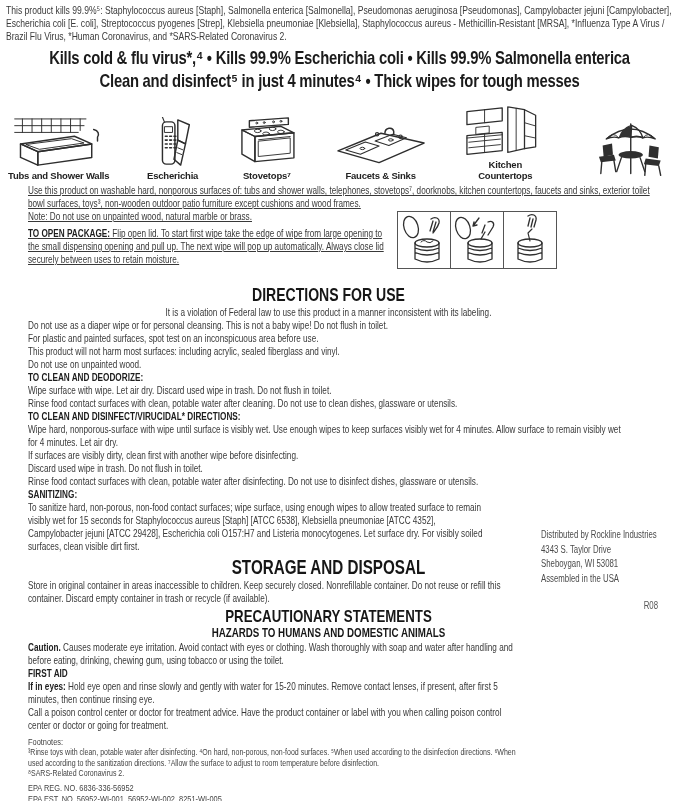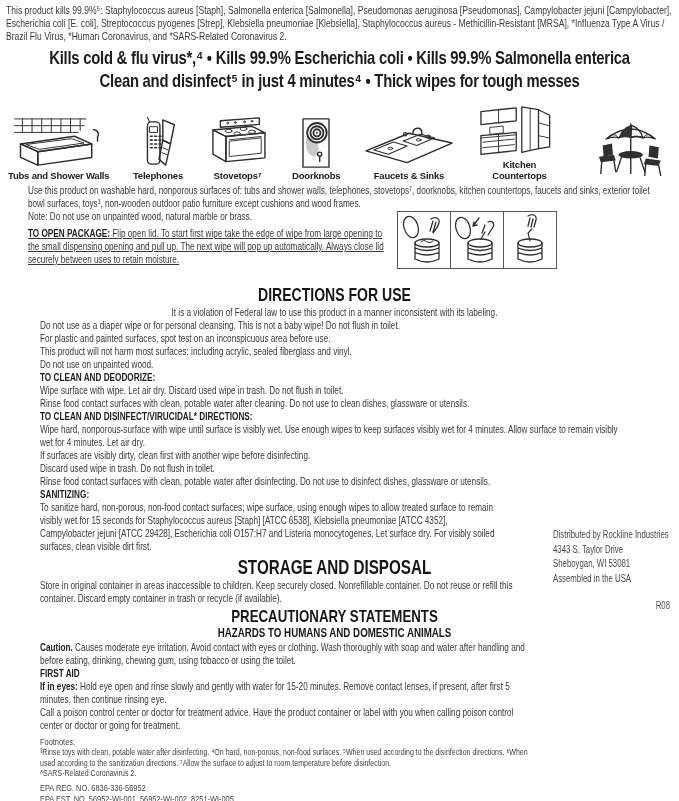--- a/index.html
+++ b/index.html
@@ -4,42 +4,42 @@
 <style>
   html,body{margin:0;padding:0;width:679px;height:801px;overflow:hidden;background:#fff;}
   body{font-family:"Liberation Sans",sans-serif;color:#383838;}
   .cx{transform:scaleX(.78);transform-origin:0 0;width:128.2%;}
   .top-para{margin:4px 0 0 6px;font-size:11px;line-height:13px;color:#3a3a3a;}
   .headline{margin-top:4px;text-align:center;font-weight:bold;font-size:19px;line-height:22.5px;color:#1b1b1b;letter-spacing:-.3px;}
   .icons{display:flex;justify-content:space-between;align-items:flex-end;padding:5px 10px 0 8px;height:84px;font-weight:bold;}
   .icon-item{display:flex;flex-direction:column;align-items:center;text-align:center;flex:0 1 auto;}
   .icon-item svg{display:block;}
   .icon-label{font-size:9.5px;line-height:10.5px;white-space:pre-line;color:#222;margin-top:2px;letter-spacing:-.2px;}
-  .block{margin-left:40px;margin-right:50px;position:relative;}
+  .block{margin-left:28px;margin-right:50px;position:relative;}
   .block-wide{margin-left:28px;margin-right:12px;position:relative;}
   .body-text{font-size:10.5px;line-height:13px;color:#383838;margin:0;}
   .bh{font-weight:bold;color:#1d1d1d;}
   .subhead{font-weight:bold;color:#1d1d1d;font-size:10.5px;line-height:13px;margin:0;}
   .center{text-align:center;}
   .h-directions{font-size:18px;font-weight:bold;color:#161616;line-height:20px;margin:2px 0 1px 0;text-align:center;}
   .h-storage{font-size:19.5px;font-weight:bold;color:#161616;line-height:22px;margin:3px 0 1px 0;text-align:center;}
   .h-precaution{font-size:17px;font-weight:bold;color:#161616;line-height:19px;margin:2px 0 0 0;text-align:center;}
   .h-hazards{font-size:12.5px;font-weight:bold;color:#161616;line-height:14px;margin:0 0 1px 0;text-align:center;}
   .open-figs{position:absolute;left:369px;top:-16px;display:flex;}
   .panel{border:1px solid #555;background:#fff;margin-left:-1px;}
   .panel:first-child{margin-left:0;}
   .sanitize-p{max-width:585px;}
   .narrow-p{max-width:628px;}
   .open-p{max-width:470px;}
   .aside-dist{position:absolute;left:513px;top:40px;width:150px;font-size:10px;line-height:14.5px;color:#4a4a4a;}
   .aside-code{text-align:right;margin-top:13px;color:#555;}
   .footnotes{font-size:9px;line-height:10.5px;color:#444;margin:0;}
   .foot-head{font-size:9.5px;line-height:11px;color:#444;margin:4px 0 0 0;}
   .epa{font-size:9.5px;line-height:11.5px;color:#444;margin:3px 0 0 0;}
-  .mt2{margin-top:2px;} .mt3{margin-top:3px;} .mt4{margin-top:4px;text-decoration:underline;}
+  .mt2{margin-top:2px;} .mt3{margin-top:3px;text-decoration:underline;} .mt4{margin-top:4px;text-decoration:underline;}
 </style>
 </head>
 <body>
 
 <div class="cx top-para">This product kills 99.9%⁵: Staphylococcus aureus [Staph], Salmonella enterica [Salmonella], Pseudomonas aeruginosa [Pseudomonas], Campylobacter jejuni [Campylobacter], Escherichia coli [E. coli], Streptococcus pyogenes [Strep], Klebsiella pneumoniae [Klebsiella], Staphylococcus aureus - Methicillin-Resistant [MRSA], *Influenza Type A Virus / Brazil Flu Virus, *Human Coronavirus, and *SARS-Related Coronavirus 2.</div>
 
 <div class="cx headline">
   <div>Kills cold &amp; flu virus*,⁴ • Kills 99.9% Escherichia coli • Kills 99.9% Salmonella enterica</div>
   <div>Clean and disinfect⁵ in just 4 minutes⁴ • Thick wipes for tough messes</div>
 </div>
@@ -59,21 +59,21 @@
   <div class="icon-item">
     <svg width="48" height="52" viewBox="0 0 50 54" fill="none" stroke="#2e2e2e" stroke-width="1.5" stroke-linecap="round" stroke-linejoin="round">
       <path d="M16,5 L14,0" stroke-width="1.2"></path>
       <rect x="14" y="5" width="13" height="44" rx="4"></rect>
       <rect x="16.5" y="10" width="8" height="6" stroke-width="1"></rect>
       <path d="M17,20 h2 m2.5,0 h2 m2.5,0 h2 M17,24 h2 m2.5,0 h2 m2.5,0 h2 M17,28 h2 m2.5,0 h2 m2.5,0 h2 M17,32 h2 m2.5,0 h2 m2.5,0 h2" stroke-width="1.6"></path>
       <path d="M30,3 L42,8 L38,28 L30,24 Z"></path>
       <path d="M30,24 L38,28 L33,50 L26,44 Z"></path>
       <path d="M30,32 l5,2 M29,37 l5,2" stroke-width="1"></path>
     </svg>
-    <span class="icon-label">Telephones</span>
+    <span class="icon-label">Escherichia</span>
   </div>
   <div class="icon-item">
     <svg width="62" height="52" viewBox="0 0 62 56" fill="none" stroke="#2e2e2e" stroke-width="1.5" stroke-linecap="round" stroke-linejoin="round">
       <path d="M12,4 L54,1 L54,8 L12,11 Z"></path>
       <circle cx="20" cy="6.5" r="1" stroke-width="1"></circle>
         <circle cx="28" cy="6" r="1" stroke-width="1"></circle>
         <circle cx="38" cy="5.2" r="1" stroke-width="1"></circle>
         <circle cx="46" cy="4.6" r="1" stroke-width="1"></circle>
       <path d="M4,14 L46,10 L60,17 L18,21 Z"></path>
       <ellipse cx="21" cy="15" rx="3.6" ry="1.8" stroke-width="1"></ellipse>
@@ -81,33 +81,20 @@
         <ellipse cx="30" cy="18" rx="3.6" ry="1.8" stroke-width="1"></ellipse>
         <ellipse cx="46" cy="16" rx="3.6" ry="1.8" stroke-width="1"></ellipse>
       <path d="M18,21 L60,17 L60,44 L18,48 Z"></path>
       <path d="M4,14 L18,21 L18,48 L4,40 Z"></path>
       <path d="M22,26 L56,22.5 L56,39 L22,42.5 Z" stroke-width="1"></path>
       <path d="M22,24.5 L56,21" stroke-width="1"></path>
     </svg>
     <span class="icon-label">Stovetops⁷</span>
   </div>
   <div class="icon-item">
-    <svg width="40" height="52" viewBox="0 0 40 56" fill="none" stroke="#2e2e2e" stroke-width="1.5" stroke-linecap="round" stroke-linejoin="round">
-      <rect x="6" y="2" width="28" height="52"></rect>
-      <path d="M10,22 C8,30 10,40 16,42 C22,44 24,36 22,30 C20,26 14,20 10,22 Z" fill="#c9c9c9" stroke="none"></path>
-      <circle cx="21" cy="17" r="10.5" stroke-width="2"></circle>
-      <circle cx="21" cy="17" r="7" stroke-width="2"></circle>
-      <circle cx="21" cy="17" r="3.8" stroke-width="2"></circle>
-      <circle cx="21" cy="17" r="1" fill="#2e2e2e" stroke="none"></circle>
-      <circle cx="24" cy="40" r="2.2"></circle>
-      <path d="M24,42.5 V48"></path>
-    </svg>
-    <span class="icon-label">Doorknobs</span>
-  </div>
-  <div class="icon-item">
     <svg width="90" height="46" viewBox="0 0 92 46" fill="none" stroke="#2e2e2e" stroke-width="1.5" stroke-linecap="round" stroke-linejoin="round">
       <path d="M2,28 L46,10 L90,20 L44,40 Z"></path>
       <path d="M10,27 L30,19 L44,23 L25,31.5 Z" stroke-width="1.1"></path>
       <ellipse cx="27" cy="25.5" rx="2.4" ry="1.2" stroke-width="1"></ellipse>
       <path d="M40,18 L58,11 L72,14.6 L54,22.5 Z" stroke-width="1.1"></path>
       <ellipse cx="56" cy="16.8" rx="2.4" ry="1.2" stroke-width="1"></ellipse>
       <path d="M50,10 C50,4 58,3 59,8 L59,11"></path>
       <circle cx="42" cy="11" r="1.7" stroke-width="1.1"></circle>
       <circle cx="66" cy="13.5" r="1.7" stroke-width="1.1"></circle>
     </svg>

